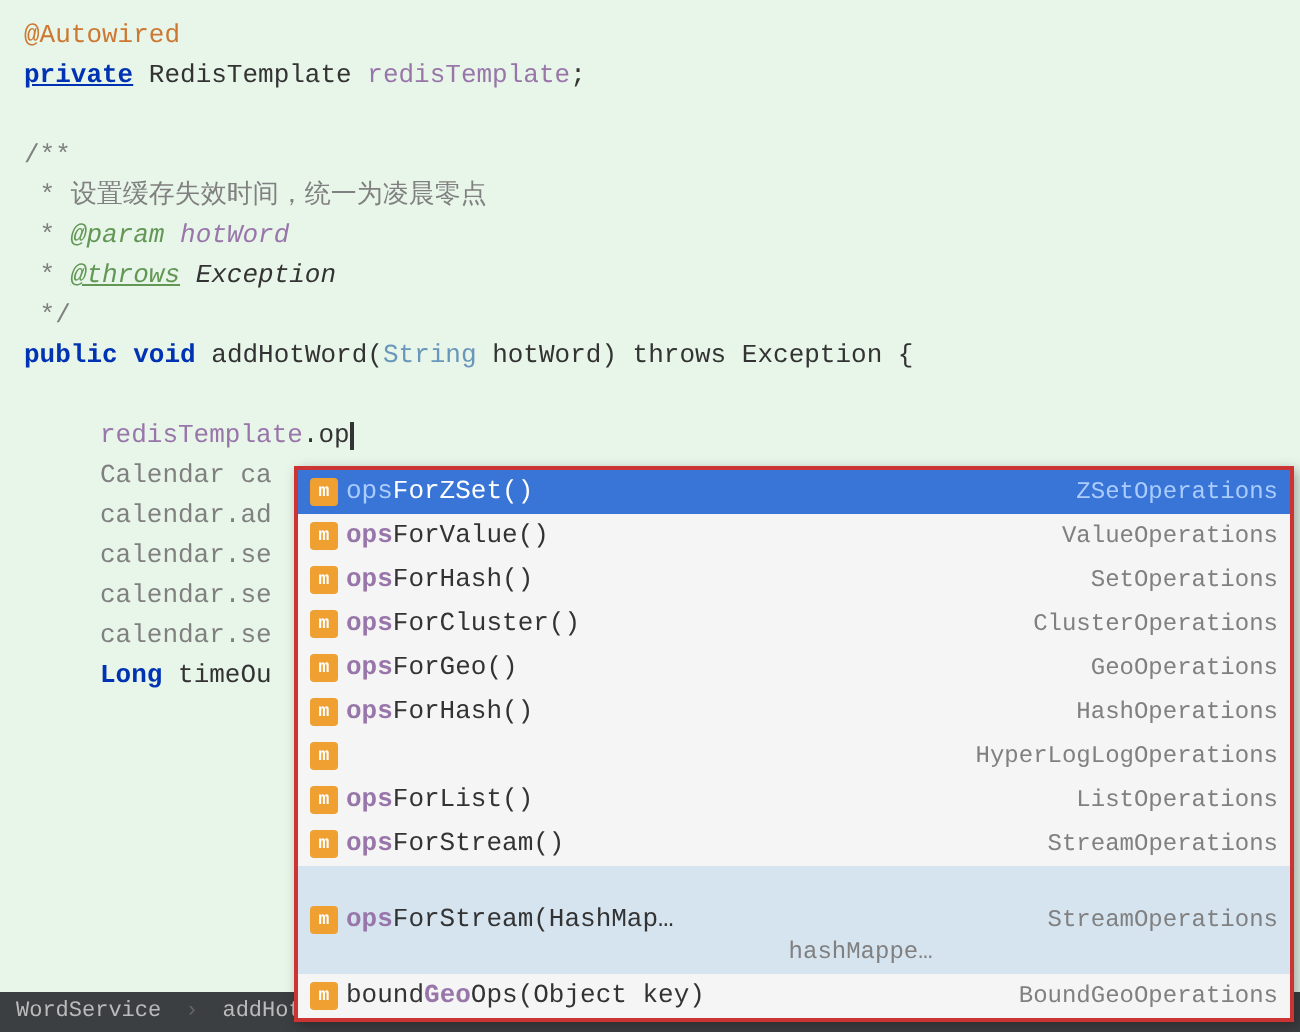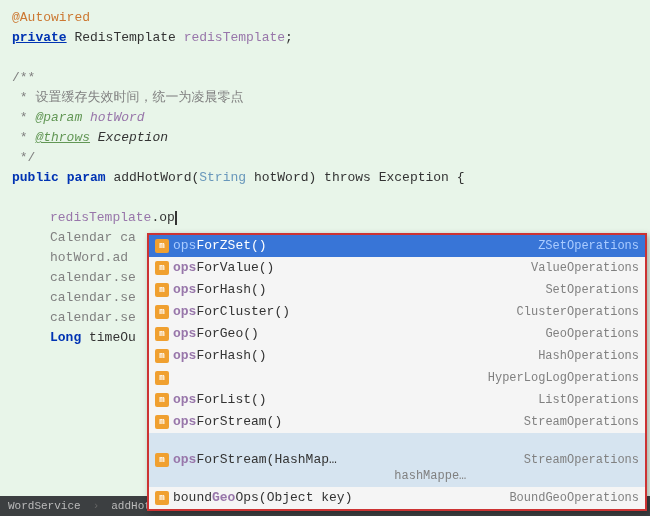--- a/index.html
+++ b/index.html
@@ -177,41 +177,41 @@
       <span class="exception-name"> Exception</span>
     </div>
 
     <div class="code-line">
       <span class="comment"> */</span>
     </div>
 
     <div class="code-line">
       <span class="kw-public">public</span>
       <span> </span>
-      <span class="kw-void">param</span>
+      <span class="kw-void">void</span>
       <span> addHotWord(</span>
       <span class="string-type">String</span>
       <span> hotWord) </span>
       <span class="throws-word">throws</span>
       <span> Exception {</span>
     </div>
 
     <div class="code-line">&nbsp;</div>
 
     <div class="code-line" style="padding-left: 50px;">
       <span class="redisTemplate-ref">redisTemplate</span>
       <span class="dot-op">.op</span>
       <span style="display:inline-block;width:2px;height:14px;background:#333;vertical-align:middle;"></span>
     </div>
 
     <div class="code-line" style="padding-left: 50px; color: #808080;">
       <span>Calendar ca</span>
     </div>
     <div class="code-line" style="padding-left: 50px; color: #808080;">
-      <span>hotWord.ad</span>
+      <span>calendar.ad</span>
     </div>
     <div class="code-line" style="padding-left: 50px; color: #808080;">
       <span>calendar.se</span>
     </div>
     <div class="code-line" style="padding-left: 50px; color: #808080;">
       <span>calendar.se</span>
     </div>
     <div class="code-line" style="padding-left: 50px; color: #808080;">
       <span>calendar.se</span>
     </div>

